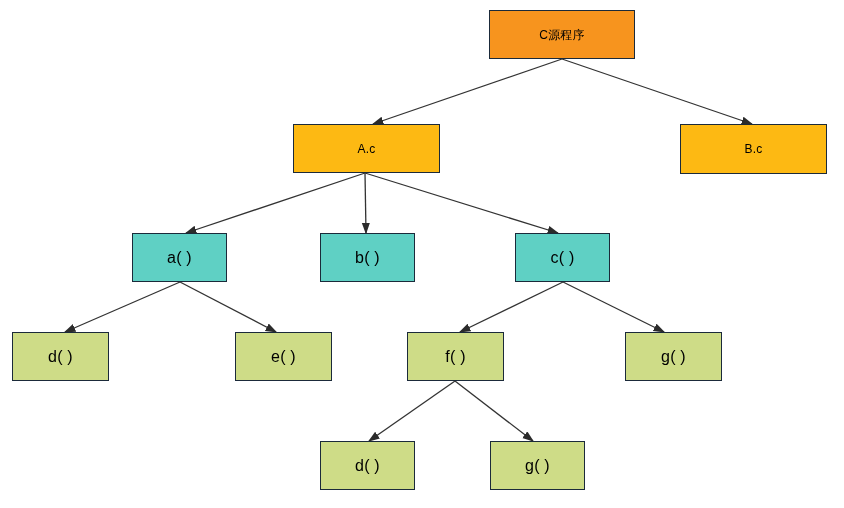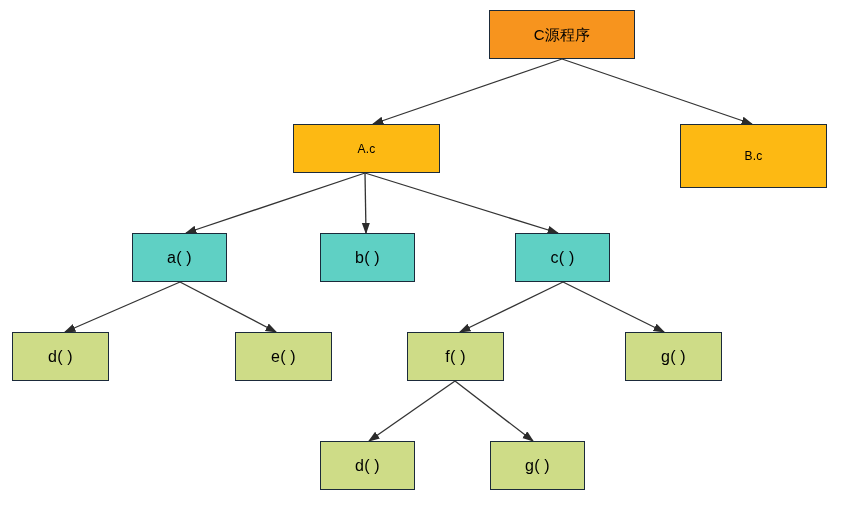--- a/index.html
+++ b/index.html
@@ -33,21 +33,21 @@
     display: flex;
     align-items: center;
     justify-content: center;
     font-size: 16px;
     line-height: 1;
     color: #000000;
     letter-spacing: 0.2px;
     white-space: nowrap;
     z-index: 2;
   }
-  .node.lvl-root { background: #F7941E; font-size: 15px; text-align: right; }
+  .node.lvl-root { background: #F7941E; font-size: 12px; text-align: right; }
   .node.lvl-file { background: #FDB913; font-size: 12px; }
   .node.lvl-func { background: #5FD0C4; }
   .node.lvl-leaf { background: #CEDC87; }
 </style>
 </head>
 <body>
 
 <div id="canvas">
   <svg id="edge-layer" viewBox="0 0 844 508" xmlns="http://www.w3.org/2000/svg">
     <defs>
@@ -69,21 +69,21 @@
         <line x1="455" y1="381" x2="533" y2="441" stroke="#333333" stroke-width="1.3" marker-end="url(#arrowhead)"></line>
       </g>
   </svg>
   <div id="nodes-layer">
       <div class="node lvl-root" style="left: 489px; top: 10px; width: 146px; height: 49px; background: rgb(247, 148, 30); border-color: rgb(27, 42, 58);">
         <span>C源程序</span>
       </div>
       <div class="node lvl-file" style="left: 293px; top: 124px; width: 147px; height: 49px; background: rgb(253, 185, 19); border-color: rgb(27, 42, 58);">
         <span>A.c</span>
       </div>
-      <div class="node lvl-file" style="left: 680px; top: 124px; width: 147px; height: 64px; background: rgb(253, 185, 19); border-color: rgb(27, 42, 58);">
+      <div class="node lvl-file" style="left: 680px; top: 124px; width: 147px; height: 50px; background: rgb(253, 185, 19); border-color: rgb(27, 42, 58);">
         <span>B.c</span>
       </div>
       <div class="node lvl-func" style="left: 132px; top: 233px; width: 95px; height: 49px; background: rgb(95, 208, 196); border-color: rgb(27, 42, 58);">
         <span>a( )</span>
       </div>
       <div class="node lvl-func" style="left: 320px; top: 233px; width: 95px; height: 49px; background: rgb(95, 208, 196); border-color: rgb(27, 42, 58);">
         <span>b( )</span>
       </div>
       <div class="node lvl-func" style="left: 515px; top: 233px; width: 95px; height: 49px; background: rgb(95, 208, 196); border-color: rgb(27, 42, 58);">
         <span>c( )</span>

